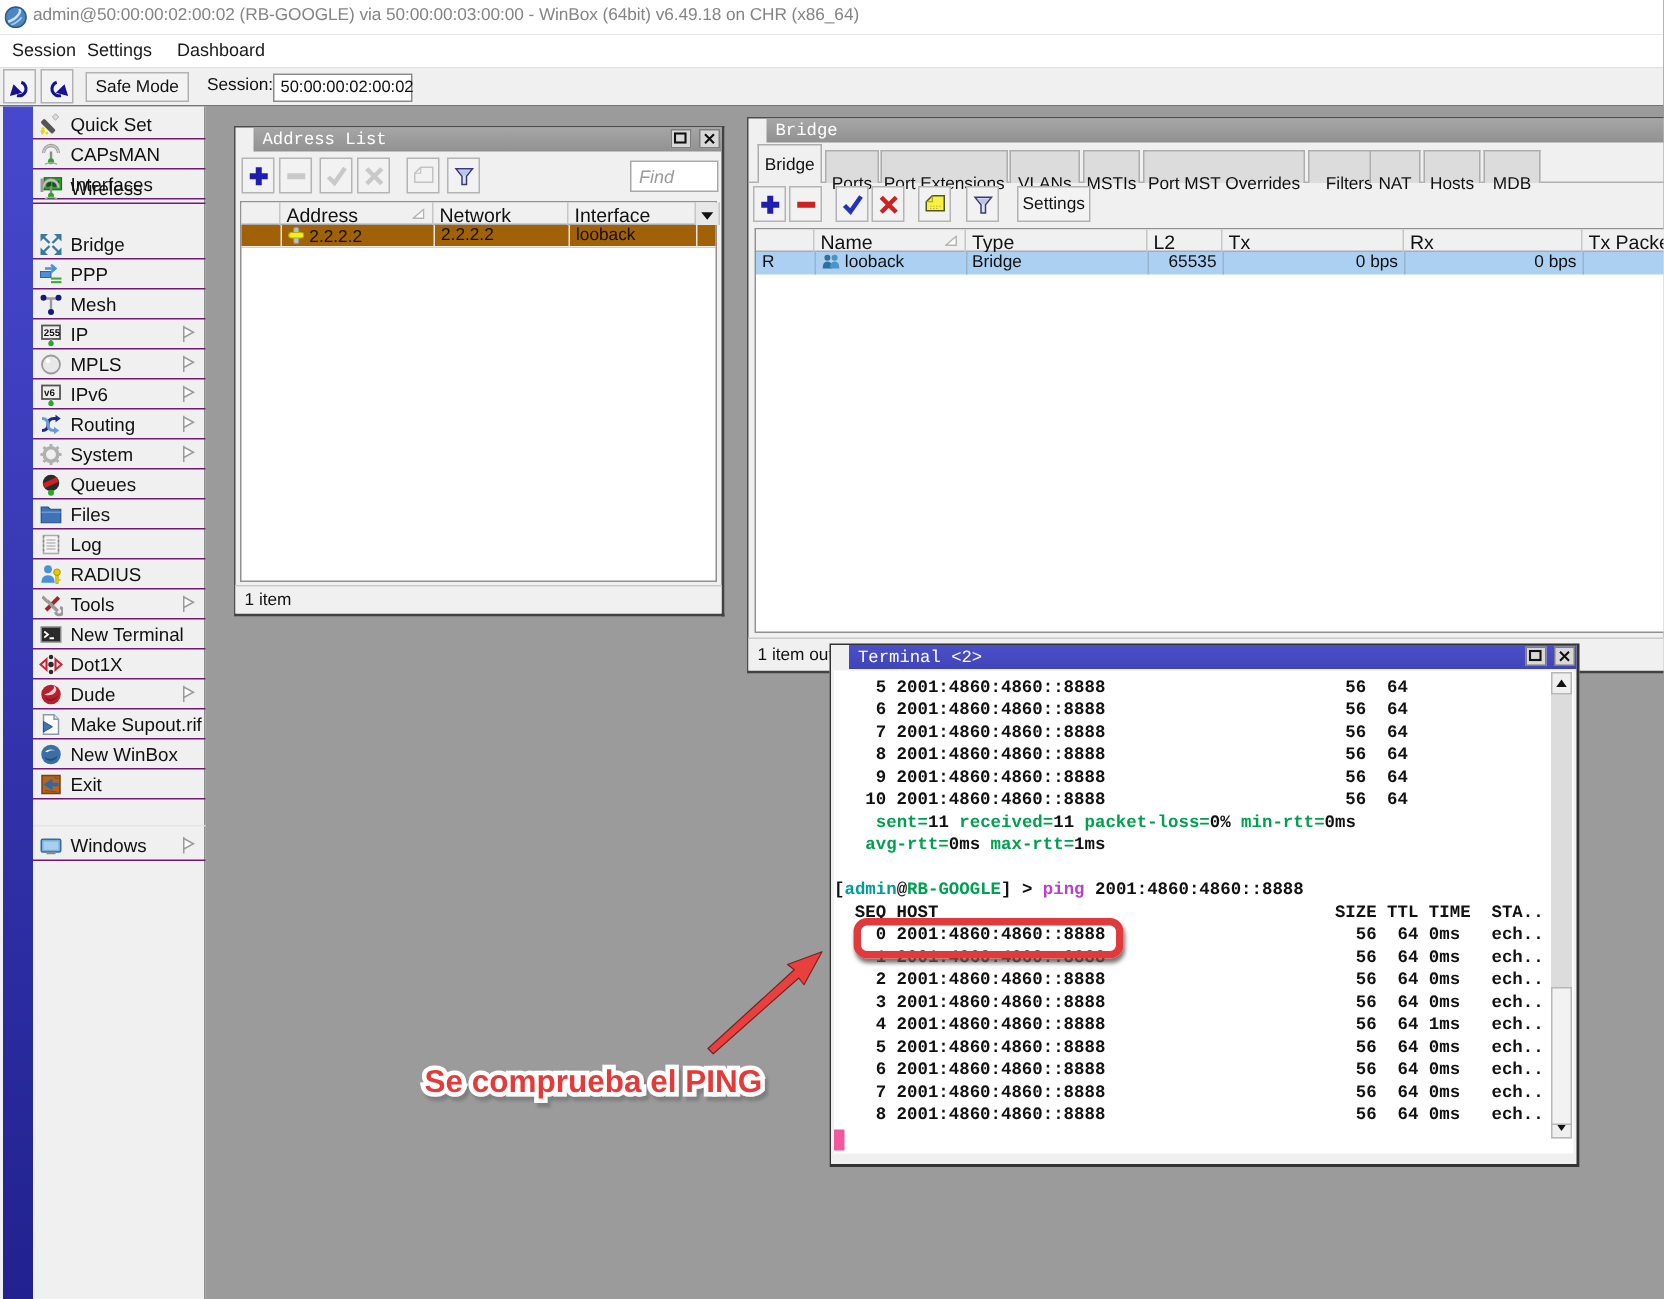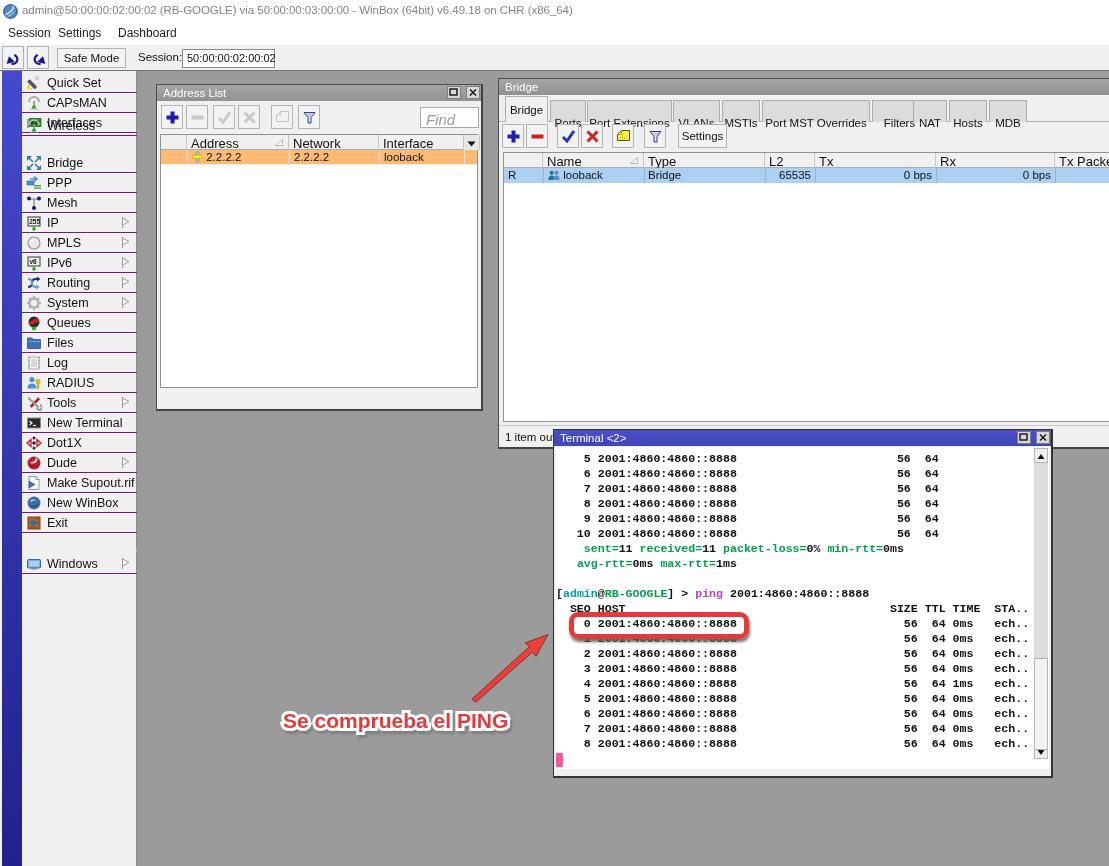--- a/index.html
+++ b/index.html
@@ -21,21 +21,21 @@
 
 #sidebar { left:0; top:71px; width:137px; height:795px; background:#f0f0f0; border-right:1px solid #8e8e8e; }
 #bluestrip { left:2px; top:0; width:20px; height:795px; background:linear-gradient(#4649cd,#21218f); }
 .mi { position:absolute; left:22px; width:115px; height:20px; border-bottom:1px solid #701a75; }
 .mi .txt { position:absolute; left:25px; top:3px; font-size:12.5px; color:#111; white-space:nowrap; }
 .mi svg.ic { position:absolute; left:4px; top:2px; }
 .mi svg.arr { position:absolute; left:99px; top:4px; }
 
 
 .win { position:absolute; background:#f0f0f0; border:1px solid #4d4d4d; border-right:2px solid #424242; border-bottom:2px solid #424242; }
-.wtitle { position:absolute; left:0; top:0; right:0; height:16px; background:linear-gradient(#a6a6a6,#919191); color:#fff; font-size:11.5px; padding:2px 0 0 6px; }
+.wtitle { position:absolute; left:12px; top:0; right:0; height:16px; background:linear-gradient(#a6a6a6,#919191); color:#fff; font-size:11.5px; padding:2px 0 0 6px;font-family:Liberation Mono, monospace; }
 .wtitle.active { background:linear-gradient(#4b50c9,#3f44b8); }
 .wbtns { position:absolute; top:1px; right:1px; }
 .wbtn { display:inline-block; width:14px; height:13px; background:#d8d8d8; border:1px solid #7e7e7e; margin-left:1px; position:relative; vertical-align:top; }
 .wbtn svg { position:absolute; left:1px; top:1px; }
 
 .toolbtn { position:absolute; width:22px; height:24px; background:#f2f2f2; border:1px solid #b4b4b4; }
 .toolbtn svg { position:absolute; left:2px; top:3px; }
 .panel { position:absolute; background:#fff; border:1px solid #919191; }
 .hrow { position:absolute; left:0; top:0; right:0; height:15px; background:#f0f0f0; border-bottom:1px solid #ababab; }
 .hcell { position:absolute; top:0; height:15px; font-size:13px; color:#111; padding:1px 0 0 4px; border-right:1px solid #c6c6c6; }
@@ -451,47 +451,48 @@
         <path d="M2.5 6.5 L6.5 2.5 L14.5 2.5 L14.5 12.5 L2.5 12.5 Z" fill="none" stroke="#c3c3c3" stroke-width="1"></path>
         <path d="M2.5 6.5 L6.5 6.5 L6.5 2.5" fill="none" stroke="#c3c3c3" stroke-width="0.8"></path>
       </svg>
     </div>
   <div class="toolbtn" style="left:141px;top:20px">
       <svg width="17" height="17" viewBox="0 0 17 17">
         <path d="M3 3.5 H14 L10 8.5 V14 H7 V8.5 Z" fill="#dbe2f2" stroke="#3a3a7a" stroke-width="1"></path>
         <path d="M4.5 4.5 H12.5 L9.5 8 H7.5 Z" fill="#b9c6e6"></path>
       </svg>
     </div>
-  <div style="position:absolute;left:263px;top:22px;width:59px;height:21px;background:#fff;border:1px solid #a8a8a8;font-size:15px;font-style:italic;color:#9a9a9a;padding:3px 0 0 5px">Find</div>
+  <div style="position:absolute;left:263px;top:22px;width:59px;height:21px;background:#fff;border:1px solid #a8a8a8;font-size:12px;font-style:italic;color:#9a9a9a;padding:3px 0 0 5px">Find</div>
 
   <div class="panel" style="left:3px;top:49px;right:3px;bottom:21px">
     <div class="hrow">
       <div class="hcell" style="left:0;width:26px"></div>
       <div class="hcell" style="left:26px;width:102px">Address <svg style="position:absolute;right:5px;top:4px" width="8" height="7" viewBox="0 0 8 7">
             <polygon points="0.5,6.5 7.5,6.5 7.5,0.5" fill="#fcfcfc" stroke="#b5b5b5" stroke-width="1"></polygon>
           </svg></div>
       <div class="hcell" style="left:128px;width:90px">Network</div>
       <div class="hcell" style="left:218px;width:85px">Interface</div>
       <div class="hcell" style="left:303px;width:16px;background:#e8e8e8"><svg width="9" height="8" viewBox="0 0 9 8" style="margin-left:-1px">
             <path d="M0.5 1.5 H8.5 L4.5 6.5 Z" fill="#111"></path>
           </svg></div>
     </div>
-    <div style="position:absolute;left:0;top:15px;right:0;height:15px;background:#fdba74;border-bottom:1px solid #ededed">
+    <div style="position:absolute;left:0;top:15px;right:0;height:15px;background:#a16207;border-bottom:1px solid #ededed">
       <div style="position:absolute;top:0;height:15px;left:26px;width:1px;background:#e3e3e3"></div>
       <div style="position:absolute;top:0;height:15px;left:128px;width:1px;background:#e3e3e3"></div>
       <div style="position:absolute;top:0;height:15px;left:218px;width:1px;background:#e3e3e3"></div>
       <div style="position:absolute;top:0;height:15px;left:303px;width:1px;background:#e3e3e3"></div>
       <div class="cell" style="left:31px"><svg width="11" height="12" viewBox="0 0 11 12" style="vertical-align:-2px">
             <rect x="3.8" y="0.5" width="3.4" height="11" rx="1.7" fill="#b9c2c6" stroke="#8b9499" stroke-width="0.7"></rect>
             <rect x="0.5" y="4" width="10" height="3.6" rx="1.8" fill="#f2ee1a" stroke="#b3af12" stroke-width="0.7"></rect>
           </svg> 2.2.2.2</div>
       <div class="cell" style="left:133px">2.2.2.2</div>
       <div class="cell" style="left:223px">looback</div>
     </div>
   </div>
+  <div class="statusbar">1 item</div>
 </div>
 
 <div class="win" id="termwin" style="left:553px;top:429px;width:500px;height:349px;border-color:#333;background:#f0f0f0">
   <div class="wtitle active">Terminal &lt;2&gt;</div>
   <div class="wbtns">
     <div class="wbtn"><svg width="10" height="9" viewBox="0 0 10 9">
           <rect x="1" y="1" width="7" height="6" fill="none" stroke="#111" stroke-width="1.4"></rect>
         </svg></div>
     <div class="wbtn"><svg width="10" height="9" viewBox="0 0 10 9">
           <path d="M2 1.5 L8 7.5 M8 1.5 L2 7.5" stroke="#111" stroke-width="1.4"></path>

